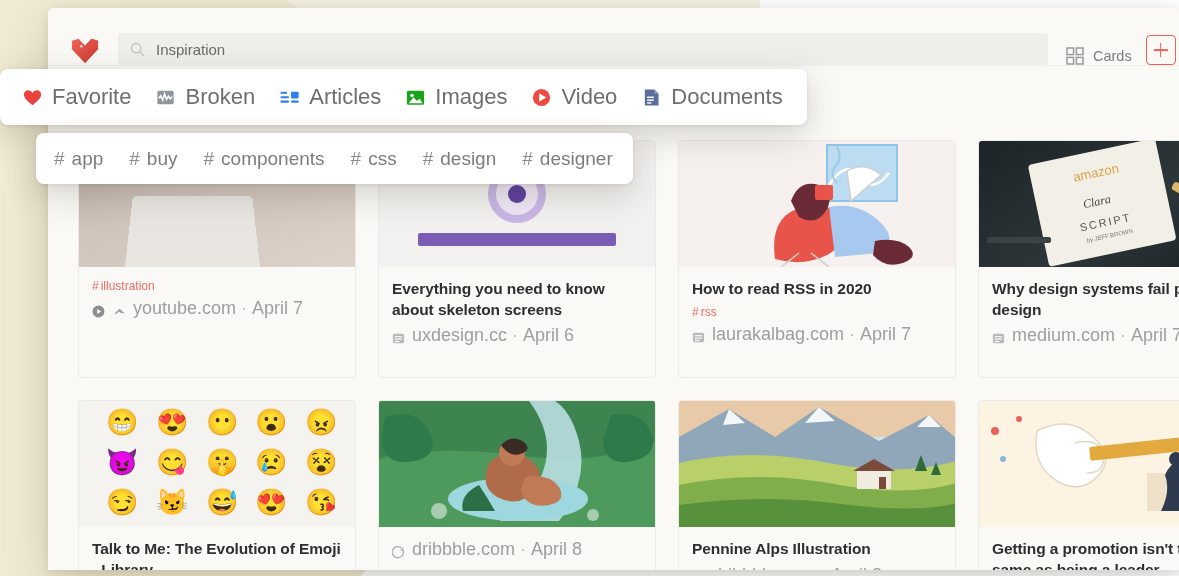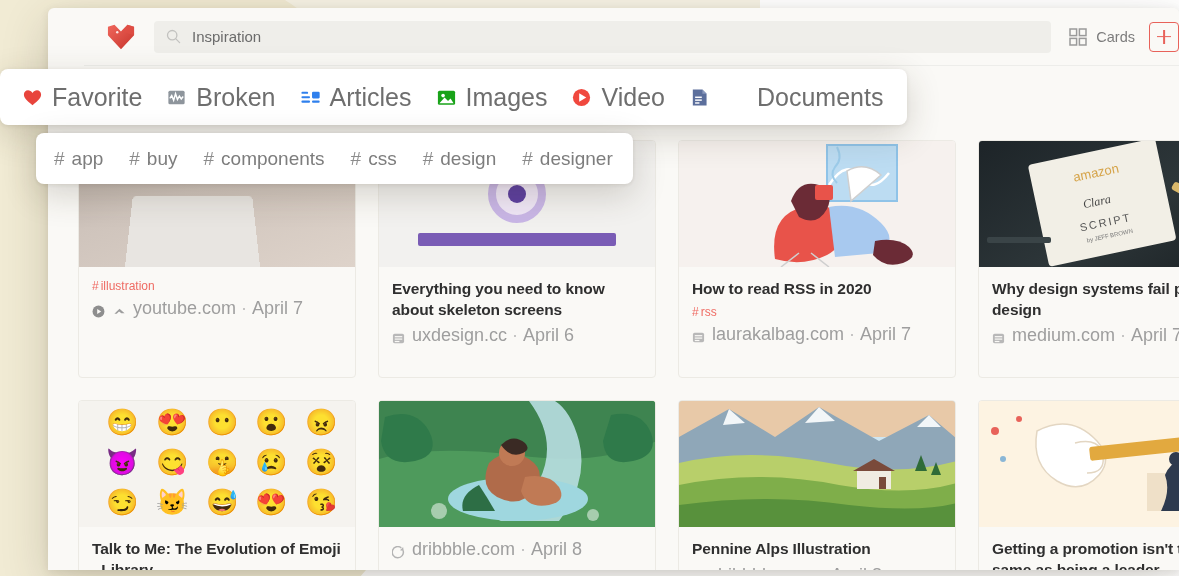--- a/index.html
+++ b/index.html
@@ -39,23 +39,22 @@
     overflow: hidden;
   }
 
   
   #app-header {
     position: relative;
     height: 58px;
     background: #faf9f6;
     border-bottom: 1px solid #ededea;
     display: flex;
-    align-items: center;
+    align-items: flex-end;
     padding: 0 0 0 22px;
-    margin-left: 36px;
   }
   #brand-logo { width: 30px; height: 28px; flex: none; margin-right: 18px; }
   #search-box {
     flex: 1 1 auto;
     height: 32px;
     background: #efeeea;
     border-radius: 4px;
     display: flex;
     align-items: center;
     padding: 0 12px;
@@ -108,23 +107,23 @@
   #filter-bar {
     left: 0px; top: 69px;
     height: 56px;
     padding: 0 24px 0 22px;
   }
   #filter-bar .fitem {
     display: flex; align-items: center;
     margin-right: 24px;
     cursor: pointer;
   }
-  #filter-bar .fitem:last-child { margin-right: 0; gap: 38px; }
+  #filter-bar .fitem:last-child { margin-right: 0; }
   #filter-bar .ficon { width: 21px; height: 21px; margin-right: 9px; flex: none; display: block; }
-  #filter-bar .flabel { font-size: 25px; color: #6e6e6e; white-space: nowrap; }
+  #filter-bar .flabel { font-size: 22px; color: #6e6e6e; white-space: nowrap; }
 
   #tag-bar {
     left: 36px; top: 133px;
     height: 51px;
     padding: 0 20px 0 18px;
   }
   #tag-bar .tag {
     display: flex; align-items: baseline;
     margin-right: 26px;
     cursor: pointer;

